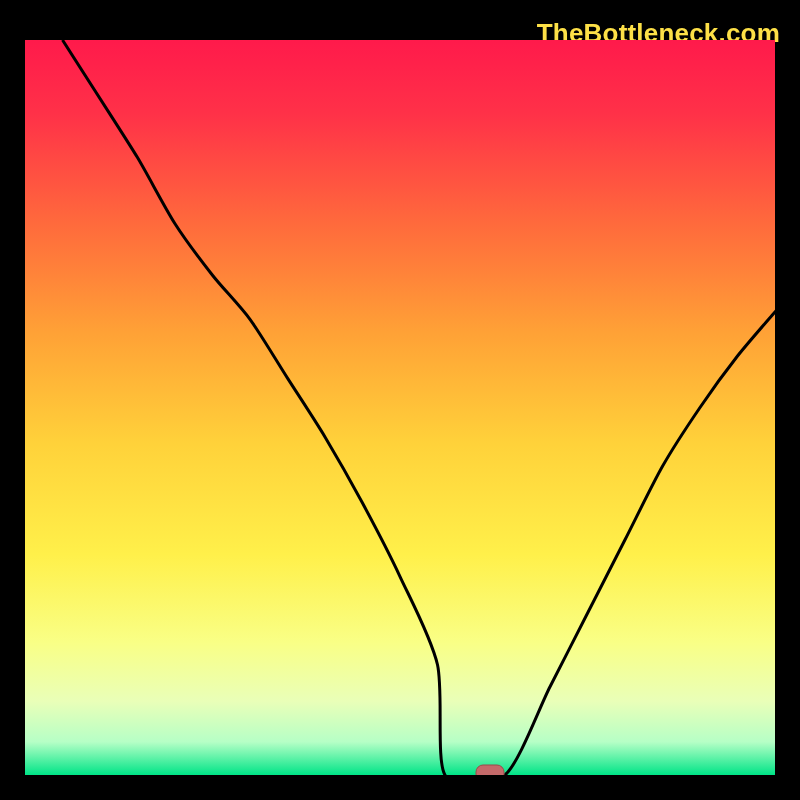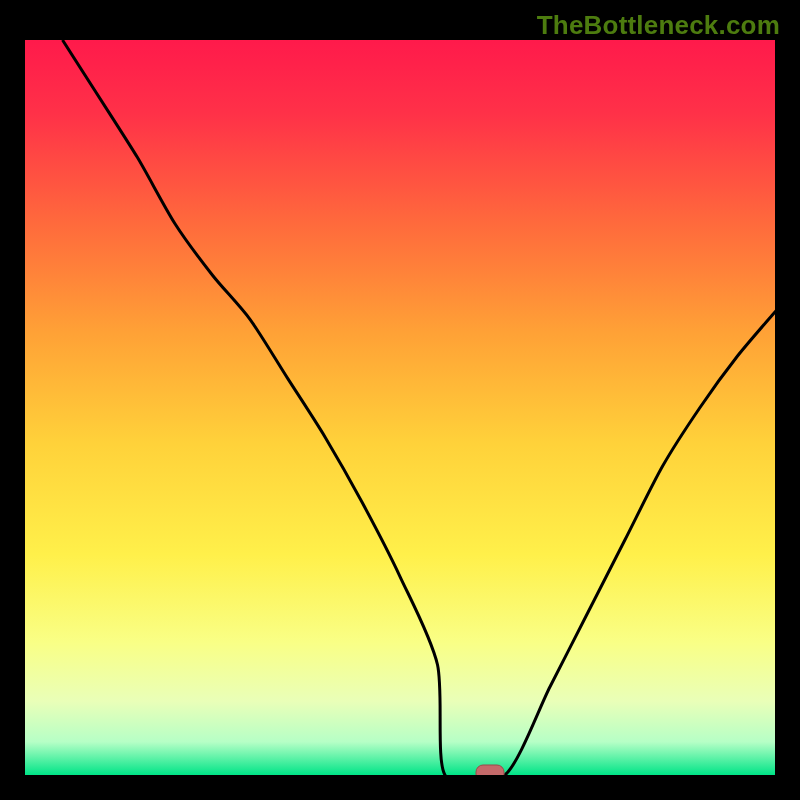--- a/index.html
+++ b/index.html
@@ -21,26 +21,26 @@
     top: 40px;
     width: 750px;
     height: 735px;
     overflow: hidden;
   }
   .plot-area svg {
     display: block;
   }
   .watermark {
     position: absolute;
-    top: 10px;
+    top: 18px;
     right: 20px;
     font-family: Arial, Helvetica, sans-serif;
     font-size: 26px;
     font-weight: 600;
-    color: #4d7c0f;
+    color: #fde047;
     letter-spacing: 0.2px;
     user-select: none;
   }
 </style>
 </head>
 <body>
 
 <div class="frame">
 
   <div class="watermark">TheBottleneck.com</div>

